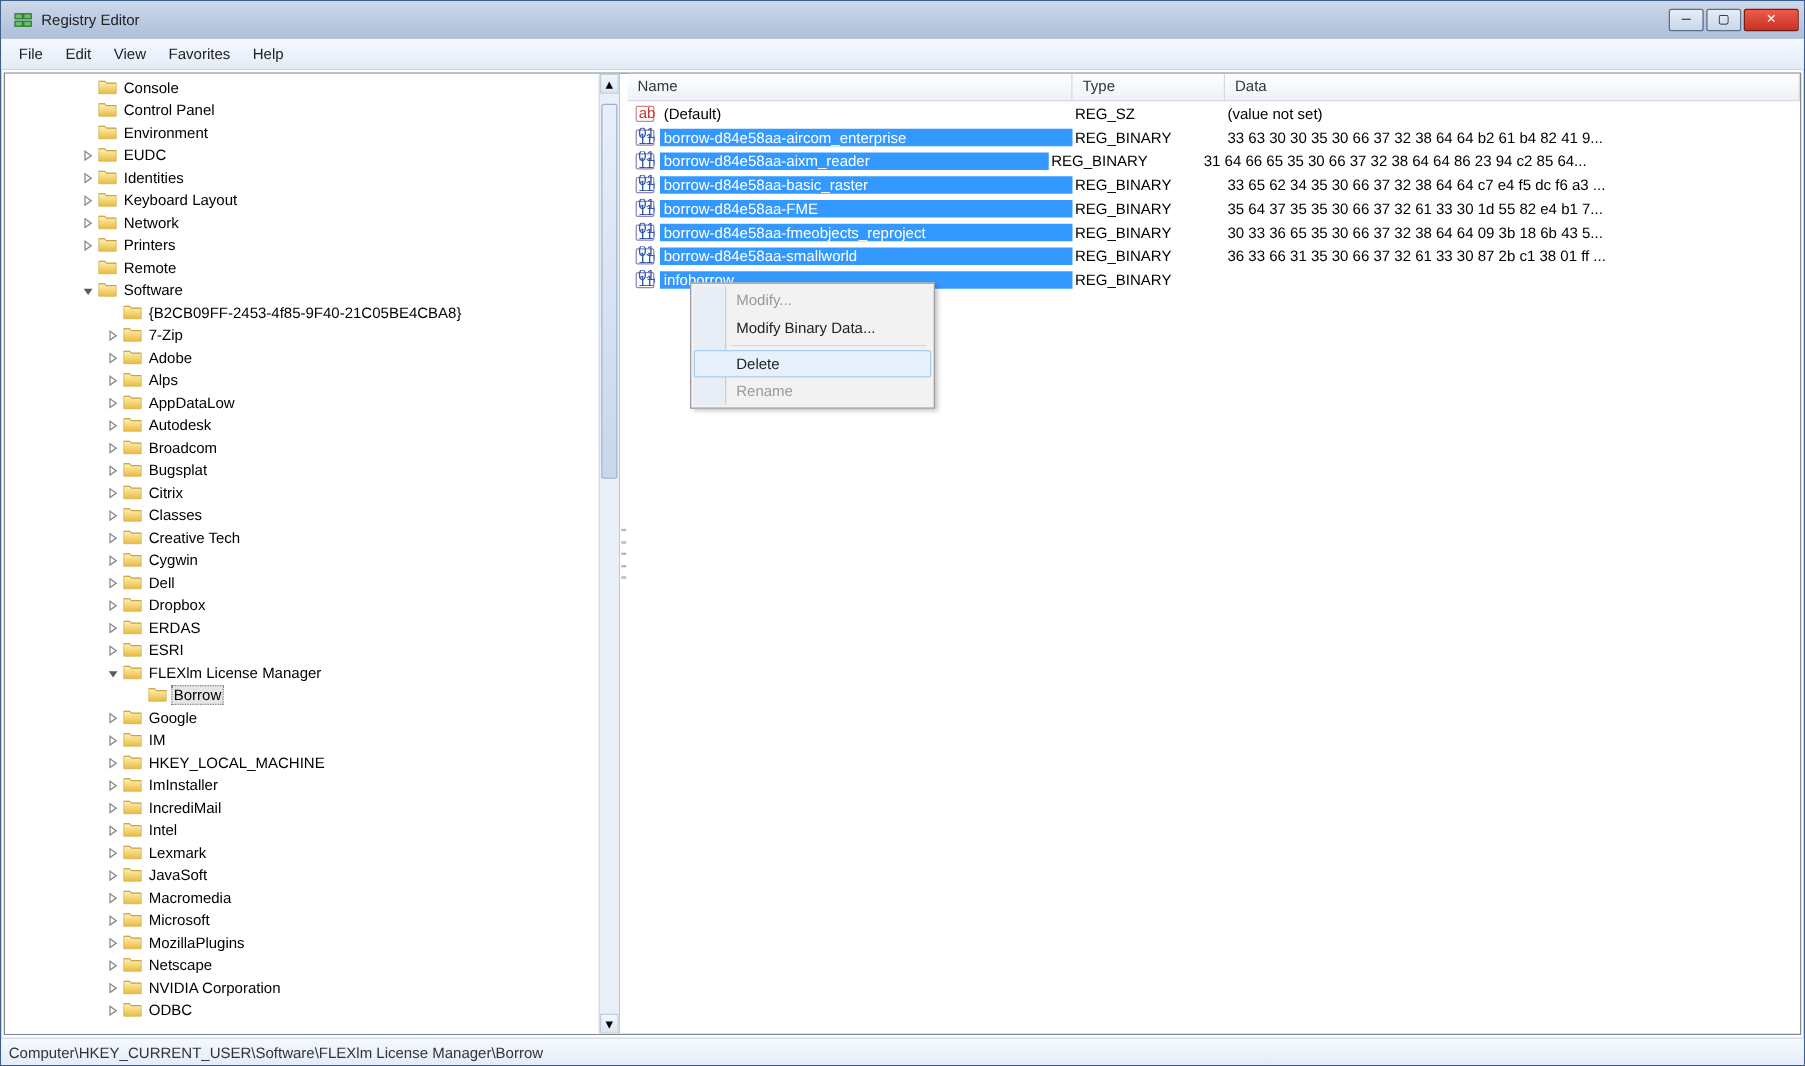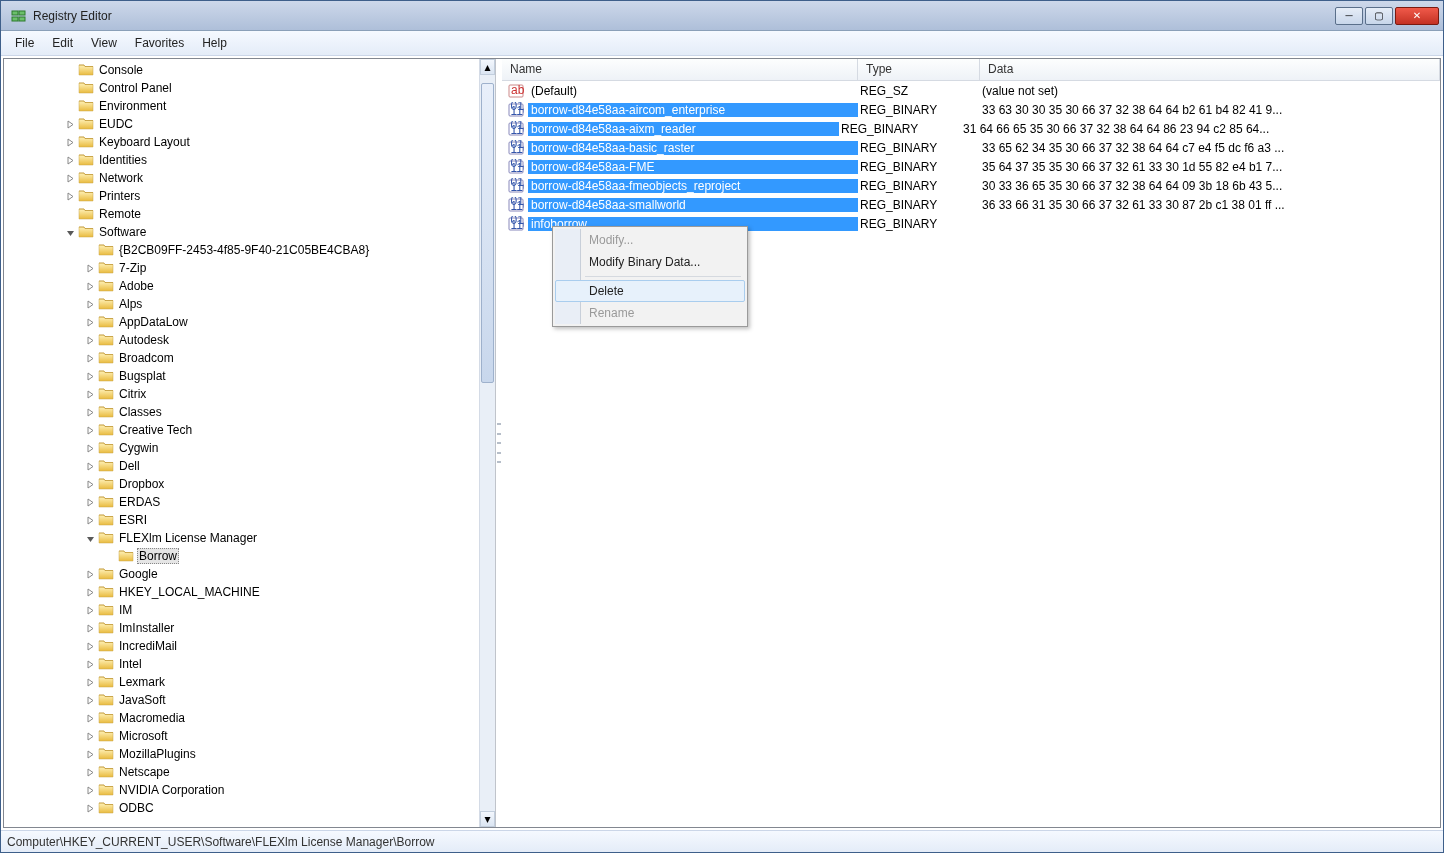--- a/index.html
+++ b/index.html
@@ -147,33 +147,33 @@
             <div class="tree-row" style="padding-left: 58px;">
               <span class="exp">
                 <svg viewBox="0 0 9 9">
                   <path d="M2 1 L7 4.5 L2 8 Z" fill="none" stroke="#888" stroke-width="1"></path>
                 </svg>
               </span>
               <span><svg class="folder-icon" viewBox="0 0 16 14">
                   <path class="folder-svg" d="M1 3h5l1 1.5h8v8.5H1z"></path>
                   <path d="M1 3h5l1 1.5h8" fill="none" stroke="#b88b20" stroke-width=".6"></path>
                 </svg></span>
+              <span class="label">Identities</span>
+            </div>
+            <div class="tree-row" style="padding-left: 58px;">
+              <span class="exp">
+                <svg viewBox="0 0 9 9">
+                  <path d="M2 1 L7 4.5 L2 8 Z" fill="none" stroke="#888" stroke-width="1"></path>
+                </svg>
+              </span>
+              <span><svg class="folder-icon" viewBox="0 0 16 14">
+                  <path class="folder-svg" d="M1 3h5l1 1.5h8v8.5H1z"></path>
+                  <path d="M1 3h5l1 1.5h8" fill="none" stroke="#b88b20" stroke-width=".6"></path>
+                </svg></span>
               <span class="label">Keyboard Layout</span>
-            </div>
-            <div class="tree-row" style="padding-left: 58px;">
-              <span class="exp">
-                <svg viewBox="0 0 9 9">
-                  <path d="M2 1 L7 4.5 L2 8 Z" fill="none" stroke="#888" stroke-width="1"></path>
-                </svg>
-              </span>
-              <span><svg class="folder-icon" viewBox="0 0 16 14">
-                  <path class="folder-svg" d="M1 3h5l1 1.5h8v8.5H1z"></path>
-                  <path d="M1 3h5l1 1.5h8" fill="none" stroke="#b88b20" stroke-width=".6"></path>
-                </svg></span>
-              <span class="label">Identities</span>
             </div>
             <div class="tree-row" style="padding-left: 58px;">
               <span class="exp">
                 <svg viewBox="0 0 9 9">
                   <path d="M2 1 L7 4.5 L2 8 Z" fill="none" stroke="#888" stroke-width="1"></path>
                 </svg>
               </span>
               <span><svg class="folder-icon" viewBox="0 0 16 14">
                   <path class="folder-svg" d="M1 3h5l1 1.5h8v8.5H1z"></path>
                   <path d="M1 3h5l1 1.5h8" fill="none" stroke="#b88b20" stroke-width=".6"></path>
@@ -435,33 +435,33 @@
             <div class="tree-row" style="padding-left: 78px;">
               <span class="exp">
                 <svg viewBox="0 0 9 9">
                   <path d="M2 1 L7 4.5 L2 8 Z" fill="none" stroke="#888" stroke-width="1"></path>
                 </svg>
               </span>
               <span><svg class="folder-icon" viewBox="0 0 16 14">
                   <path class="folder-svg" d="M1 3h5l1 1.5h8v8.5H1z"></path>
                   <path d="M1 3h5l1 1.5h8" fill="none" stroke="#b88b20" stroke-width=".6"></path>
                 </svg></span>
+              <span class="label">IM</span>
+            </div>
+            <div class="tree-row" style="padding-left: 78px;">
+              <span class="exp">
+                <svg viewBox="0 0 9 9">
+                  <path d="M2 1 L7 4.5 L2 8 Z" fill="none" stroke="#888" stroke-width="1"></path>
+                </svg>
+              </span>
+              <span><svg class="folder-icon" viewBox="0 0 16 14">
+                  <path class="folder-svg" d="M1 3h5l1 1.5h8v8.5H1z"></path>
+                  <path d="M1 3h5l1 1.5h8" fill="none" stroke="#b88b20" stroke-width=".6"></path>
+                </svg></span>
               <span class="label">HKEY_LOCAL_MACHINE</span>
-            </div>
-            <div class="tree-row" style="padding-left: 78px;">
-              <span class="exp">
-                <svg viewBox="0 0 9 9">
-                  <path d="M2 1 L7 4.5 L2 8 Z" fill="none" stroke="#888" stroke-width="1"></path>
-                </svg>
-              </span>
-              <span><svg class="folder-icon" viewBox="0 0 16 14">
-                  <path class="folder-svg" d="M1 3h5l1 1.5h8v8.5H1z"></path>
-                  <path d="M1 3h5l1 1.5h8" fill="none" stroke="#b88b20" stroke-width=".6"></path>
-                </svg></span>
-              <span class="label">IM</span>
             </div>
             <div class="tree-row" style="padding-left: 78px;">
               <span class="exp">
                 <svg viewBox="0 0 9 9">
                   <path d="M2 1 L7 4.5 L2 8 Z" fill="none" stroke="#888" stroke-width="1"></path>
                 </svg>
               </span>
               <span><svg class="folder-icon" viewBox="0 0 16 14">
                   <path class="folder-svg" d="M1 3h5l1 1.5h8v8.5H1z"></path>
                   <path d="M1 3h5l1 1.5h8" fill="none" stroke="#b88b20" stroke-width=".6"></path>

